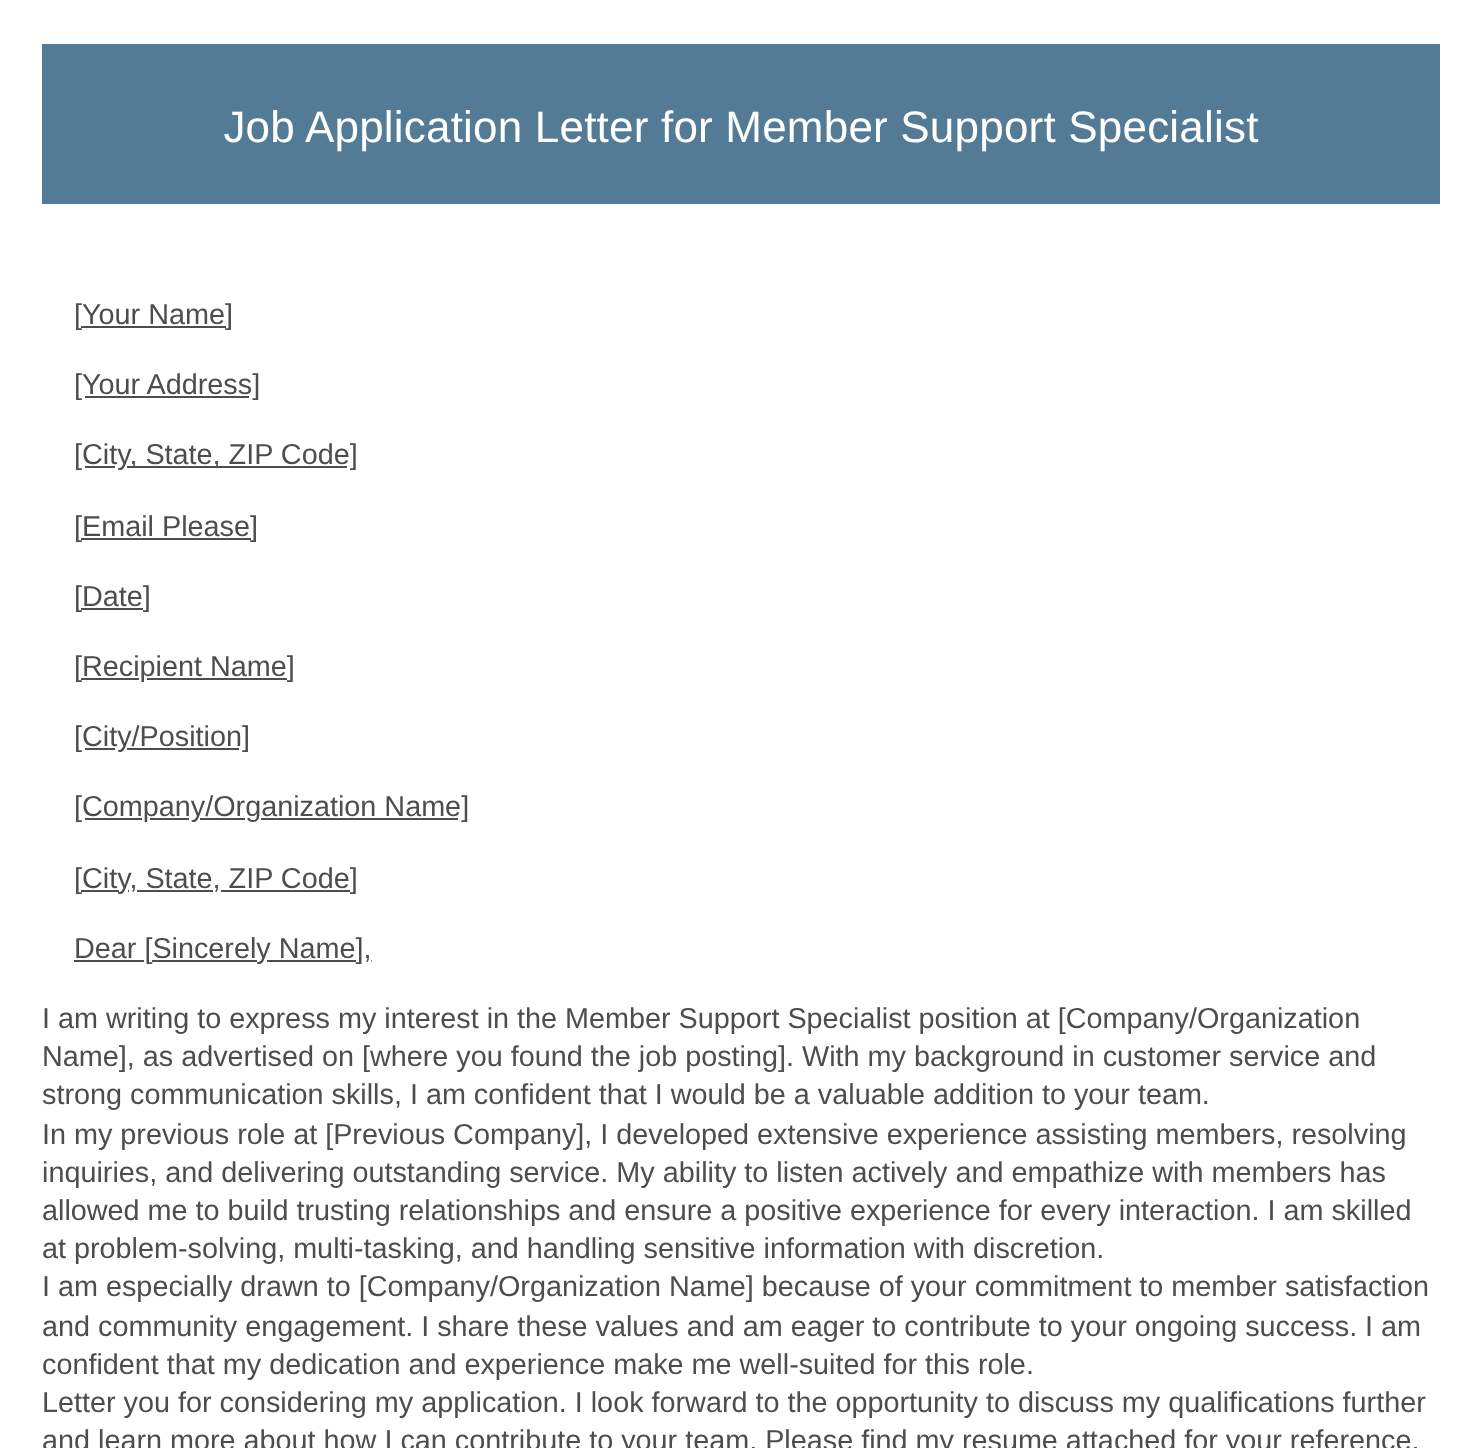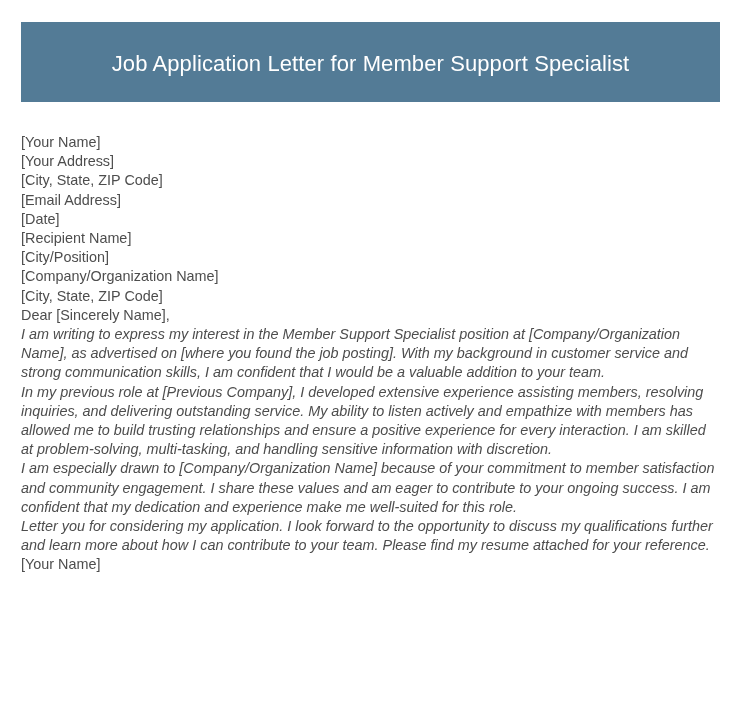--- a/index.html
+++ b/index.html
@@ -57,51 +57,51 @@
     width: 700px;
     color: #4d4d4d;
     font-family: "Liberation Sans", sans-serif;
     font-size: 14.4px;
     line-height: 19.2px;
     text-align: left;
   }
 
   .letter-line {
     display: block;
-    margin: 0;
+    margin: 16px;
     padding: 0;
     white-space: pre-wrap;
     overflow-wrap: break-word;
+    text-decoration: underline;
   }
 
   .letter-para {
     display: block;
     margin: 0;
     padding: 0;
     white-space: normal;
     overflow-wrap: break-word;
-    font-style: italic;
   }
 </style>
 </head>
 <body>
 
 <div class="page">
 
   <div class="doc-header">
     <h1 class="doc-title">Job Application Letter for Member Support Specialist</h1>
   </div>
 
   <div class="letter-body">
 
     <div>
       <span class="letter-line">[Your Name]</span>
       <span class="letter-line">[Your Address]</span>
       <span class="letter-line">[City, State, ZIP Code]</span>
-      <span class="letter-line">[Email Address]</span>
+      <span class="letter-line">[Email Please]</span>
       <span class="letter-line">[Date]</span>
     </div>
 
     <div>
       <span class="letter-line">[Recipient Name]</span>
       <span class="letter-line">[City/Position]</span>
       <span class="letter-line">[Company/Organization Name]</span>
       <span class="letter-line">[City, State, ZIP Code]</span>
     </div>
 

